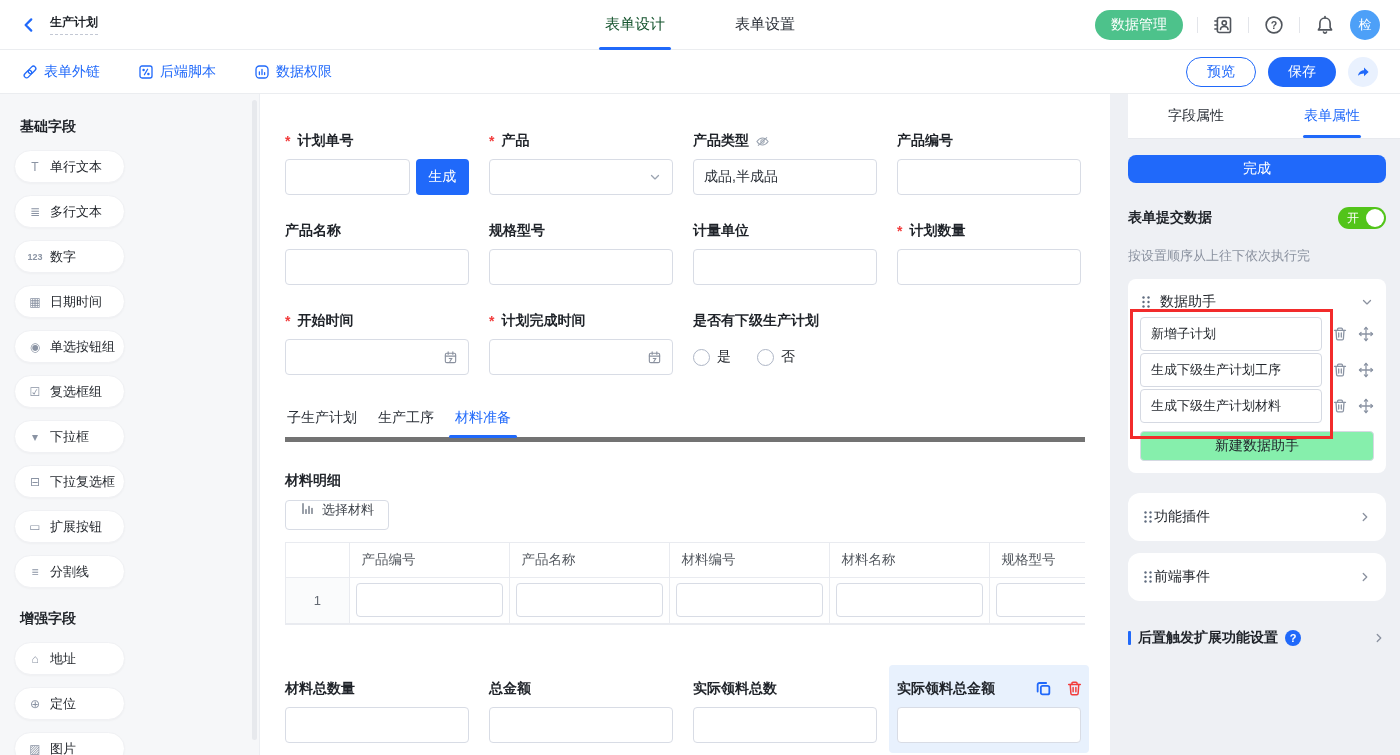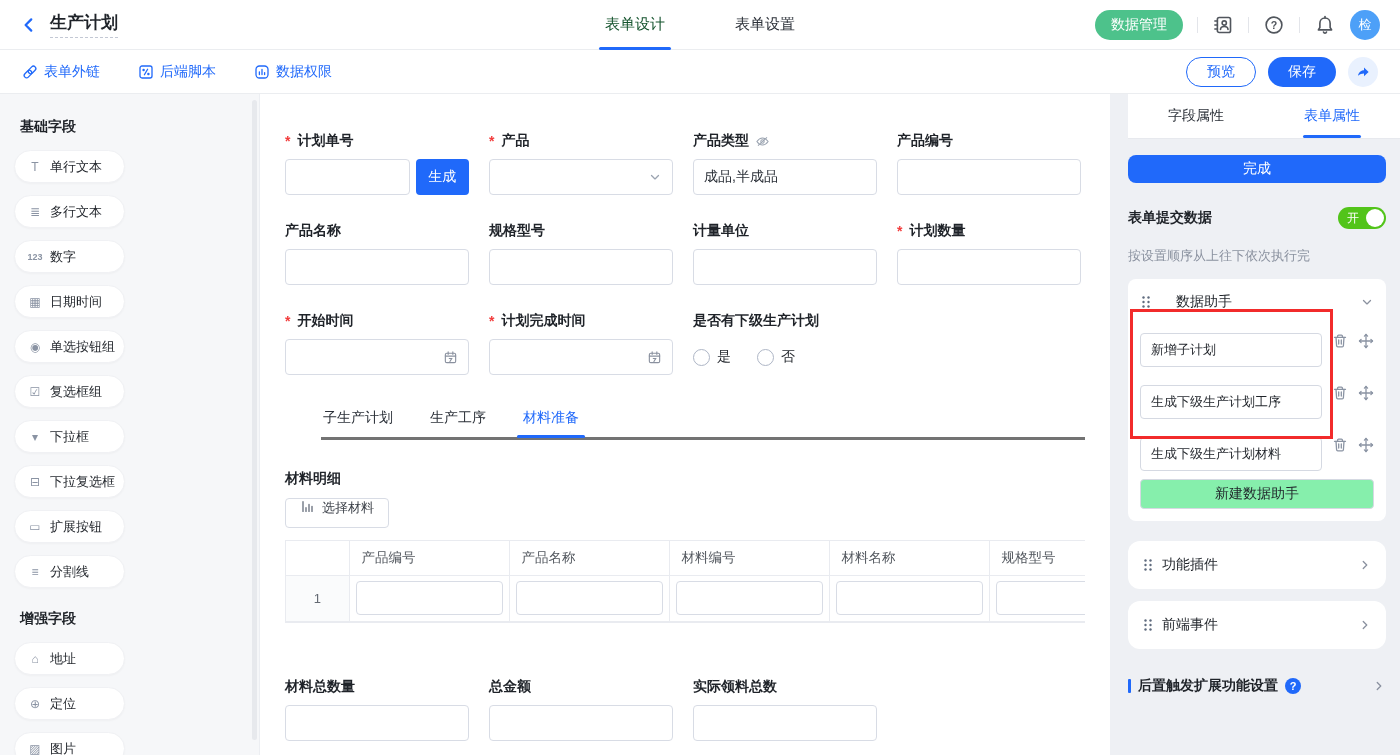--- a/index.html
+++ b/index.html
@@ -4,21 +4,21 @@
 <style>
   * { margin:0; padding:0; box-sizing:border-box; }
   html,body { width:1400px; height:755px; overflow:hidden; }
   body { font-family:"Liberation Sans","DejaVu Sans",sans-serif; color:#1f2329; background:#fff; font-size:14px; }
   .app { width:1400px; height:755px; display:flex; flex-direction:column; }
 
   
   .hdr { height:50px; flex:none; display:flex; align-items:center; padding:0 20px; border-bottom:1px solid #ebedf0; position:relative; background:#fff; }
   .hdr-left { display:flex; align-items:center; gap:10px; }
   .back { width:20px; height:20px; color:#2069fa; display:flex; align-items:center; cursor:pointer; }
-  .hdr-title { font-size:17px; font-weight:bold; border-bottom:1px dashed #c3c8d4; padding-bottom:3px; }
+  .hdr-title { font-size:12px; font-weight:bold; border-bottom:1px dashed #c3c8d4; padding-bottom:3px; }
   .hdr-tabs { position:absolute; left:50%; transform:translateX(-50%); height:50px; display:flex; gap:70px; }
   .hdr-tab { display:flex; align-items:center; font-size:15px; color:#2b3038; cursor:pointer; position:relative; }
   .hdr-tab.act { color:#14532d; }
   .hdr-tab.act::after { content:""; position:absolute; left:-6px; right:-6px; bottom:0; height:3px; background:#2069fa; border-radius:2px; }
   .hdr-right { margin-left:auto; display:flex; align-items:center; gap:14px; }
   .pill-green { height:30px; padding:0 16px; border:none; border-radius:15px; background:#4dc28b; color:#fff; font-size:14px; cursor:pointer; }
   .vdiv { width:1px; height:16px; background:#e3e5ea; }
   .hicon { width:22px; height:22px; color:#51565d; display:flex; align-items:center; justify-content:center; cursor:pointer; }
   .avatar { width:30px; height:30px; border-radius:50%; background:#4da0f8; color:#fff; font-size:13px; display:flex; align-items:center; justify-content:center; cursor:pointer; }
 
@@ -52,21 +52,21 @@
   .ctl { height:36px; border:1px solid #d8dce5; border-radius:4px; background:#fff; display:flex; align-items:center; padding:8px 10px; font-size:14px; color:#2b3038; }
   .ctl.sel { justify-content:flex-end; color:#9aa3b0; }
   .inline-gen { display:flex; gap:6px; }
   .inline-gen .ctl { width:126px; }
   .gen-btn { width:54px; height:36px; background:#2069fa; color:#fff; border:none; border-radius:4px; font-size:14px; cursor:pointer; }
   .date .cal { margin-left:auto; color:#8a919f; }
   .radios { display:flex; gap:26px; align-items:center; height:36px; }
   .radio-opt { display:flex; align-items:center; gap:7px; cursor:pointer; }
   .rdot { width:17px; height:17px; border:1px solid #aeb6c6; border-radius:50%; background:#fff; }
 
-  .ctabs { display:flex; gap:33px; margin-top:16px; border-bottom:3px solid #737373;margin-left:36px; }
+  .ctabs { display:flex; gap:17px; margin-top:16px; border-bottom:5px solid #737373; }
   .ctab { font-size:14px; padding:8px 2px 10px; cursor:pointer; color:#2b3038; position:relative; }
   .ctab.act { color:#2069fa; }
   .ctab.act::after { content:""; position:absolute; left:-4px; right:-4px; bottom:-1px; height:3px; background:#2069fa; border-radius:2px; }
 
   .sub-t { font-size:14px; font-weight:bold; margin:30px 0 10px; }
   .sel-mat { height:30px; padding:0 14px; background:#fff; border:1px solid #d8dce5; border-radius:4px; display:inline-flex; align-items:flex-start; gap:7px; font-size:13px; color:#3a3f47; cursor:pointer; }
 
   .twrap { margin-top:12px; width:800px; overflow:hidden; border:1px solid #e9ebf0; border-right:none; }
   table.mat { border-collapse:collapse; table-layout:fixed; width:863px; }
   table.mat th, table.mat td { border:1px solid #e9ebf0; border-top:none; border-left:none; font-weight:normal; }
@@ -90,30 +90,30 @@
   .ptab.act { color:#2069fa; }
   .ptab.act::after { content:""; position:absolute; left:50%; transform:translateX(-50%); bottom:0; width:58px; height:3px; background:#2069fa; border-radius:2px; }
   .pbody { padding:16px 14px 0 0; }
   .done-btn { width:258px; height:28px; background:#2069fa; color:#fff; border:none; border-radius:8px; font-size:14px; cursor:pointer; display:block; }
   .submit-row { margin-top:24px; display:flex; align-items:center; width:258px; }
   .submit-row .lb { font-size:14px; font-weight:bold; }
   .toggle { margin-left:auto; width:48px; height:22px; border-radius:11px; background:#52c41a; position:relative; color:#fff; font-size:12px; display:flex; align-items:center; padding-left:9px; cursor:pointer; }
   .toggle .knob { position:absolute; right:2px; top:2px; width:18px; height:18px; background:#fff; border-radius:50%; }
   .helper { margin-top:18px; width:258px; font-size:13px; color:#8a919f; }
   .acard { margin-top:14px; width:258px; background:#fff; border-radius:8px; padding:10px 12px 12px; position:relative; }
-  .acard-h { display:flex; align-items:center; gap:24px; height:26px; cursor:pointer; }
+  .acard-h { display:flex; align-items:center; gap:8px; height:26px; cursor:pointer; }
   .acard-h .t { font-size:14px; }
   .acard-h .chev { margin-left:auto; color:#8a919f; }
-  .aitem { display:flex; margin-top:18px; }
+  .aitem { display:flex; align-items:center; margin-top:2px; }
   .aitem:first-of-type { margin-top:6px; }
   .abox { width:184px; height:34px; border:1px solid #d5d9e2; border-radius:4px; background:#fff; display:flex; align-items:center; padding:0 10px; font-size:13px; cursor:pointer; }
   .aic { margin-left:10px; color:#8a93a3; cursor:pointer; display:flex; }
   .redbox { position:absolute; left:2px; top:30px; width:203px; height:130px; border:3px solid #f22b2b; pointer-events:none; z-index:3; }
   .newbtn { margin-top:8px; width:234px; height:30px; background:#86efac; border:1px solid #d5d9e2; border-radius:4px; font-size:14px; color:#1f2329; cursor:pointer; }
-  .xcard { margin-top:20px; width:258px; height:48px; background:#fff; border-radius:12px; display:flex; align-items:center; gap:8px; padding:17px 14px; cursor:pointer; }
+  .xcard { margin-top:20px; width:258px; height:48px; background:#fff; border-radius:12px; display:flex; align-items:center; padding:17px 14px; cursor:pointer; }
   .xcard + .xcard { margin-top:12px; }
   .xcard .t { font-size:14px; }
   .xcard .chev { margin-left:auto; color:#8a919f; }
   .pfoot { margin-top:28px; width:258px; display:flex; align-items:center; gap:7px; cursor:pointer; }
   .pfoot .bar { width:3px; height:14px; background:#2069fa; border-radius:1px; }
   .pfoot .t { font-size:14px; font-weight:bold; }
   .pfoot .q { width:16px; height:16px; border-radius:50%; background:#2069fa; color:#fff; font-size:11px; font-weight:bold; display:flex; align-items:center; justify-content:center; }
   .pfoot .chev { margin-left:auto; color:#8a919f; }
 
   .dots { display:inline-flex; flex:none; }
@@ -460,20 +460,44 @@
               <span>总金额</span>
             </div>
           <div class="ctl"></div>
         </div>
         <div class="fld">
           <div class="flabel">
               <span>实际领料总数</span>
             </div>
           <div class="ctl"></div>
         </div>
+        <div class="fld">
+          <div class="sel-wrap">
+            <div class="flabel">
+                <span>实际领料总金额</span>
+              <span class="ficons">
+                <span class="ic-copy">
+                    <svg width="17" height="17" viewBox="0 0 16 16" fill="none" stroke="currentColor" stroke-width="1.7" stroke-linecap="round" stroke-linejoin="round">
+                      <rect x="5.5" y="5.5" width="8" height="8" rx="1.6"></rect>
+                      <path d="M10.5 2.8 H4.2 A1.7 1.7 0 0 0 2.5 4.5 V10.8"></path>
+                    </svg>
+                  </span>
+                <span class="ic-trash-r">
+                    <svg width="17" height="17" viewBox="0 0 16 16" fill="none" stroke="currentColor" stroke-width="1.4" stroke-linecap="round" stroke-linejoin="round">
+                      <path d="M2.5 4.3 h11"></path>
+                      <path d="M5.6 4.3 V3.1 a1 1 0 0 1 1-1 h2.8 a1 1 0 0 1 1 1 v1.2"></path>
+                      <path d="M4 4.3 l0.6 8.4 a1.2 1.2 0 0 0 1.2 1.1 h4.4 a1.2 1.2 0 0 0 1.2-1.1 L12 4.3"></path>
+                      <path d="M6.7 7 v4 M9.3 7 v4"></path>
+                    </svg>
+                  </span>
+              </span>
+            </div>
+            <div class="ctl"></div>
+          </div>
+        </div>
       </div>
 
     </main>
 
     <div class="gap"></div>
 
     <aside class="panel">
       <div class="ptabs">
         <div class="ptab">字段属性</div>
         <div class="ptab act">表单属性</div>

